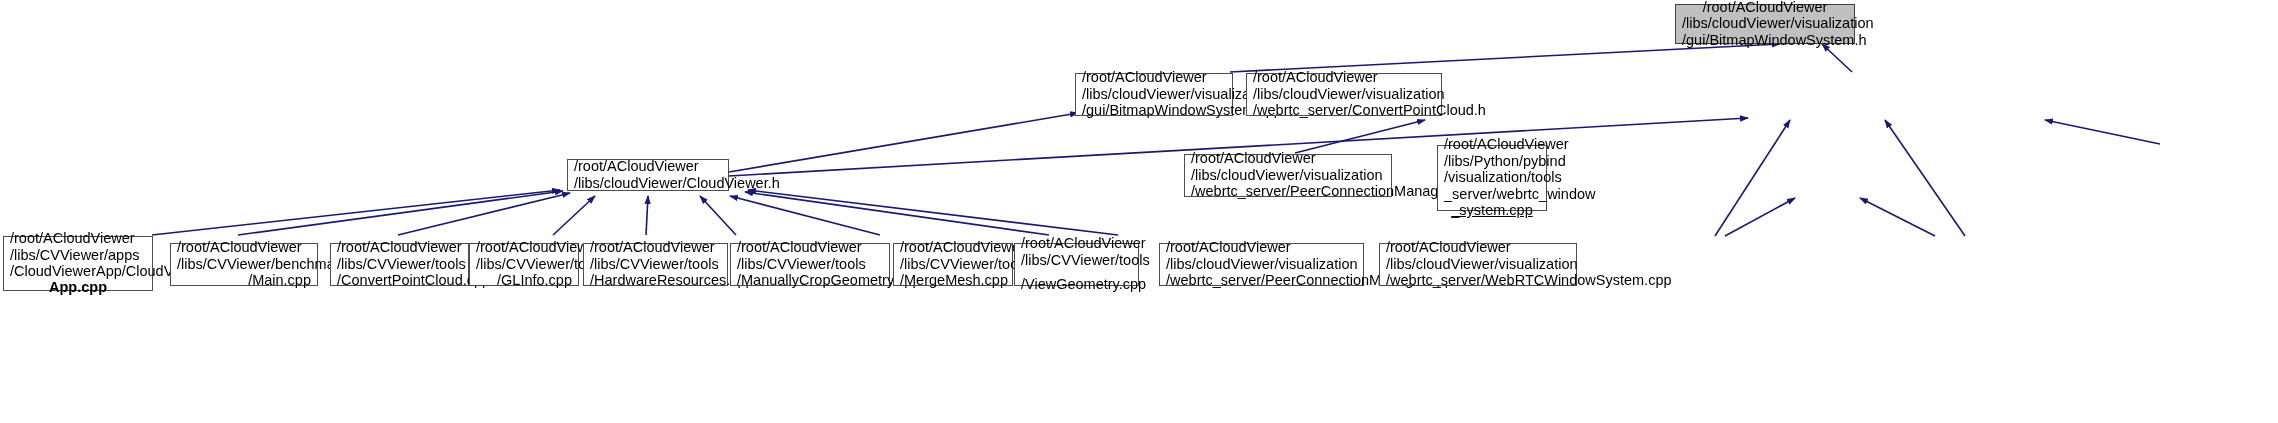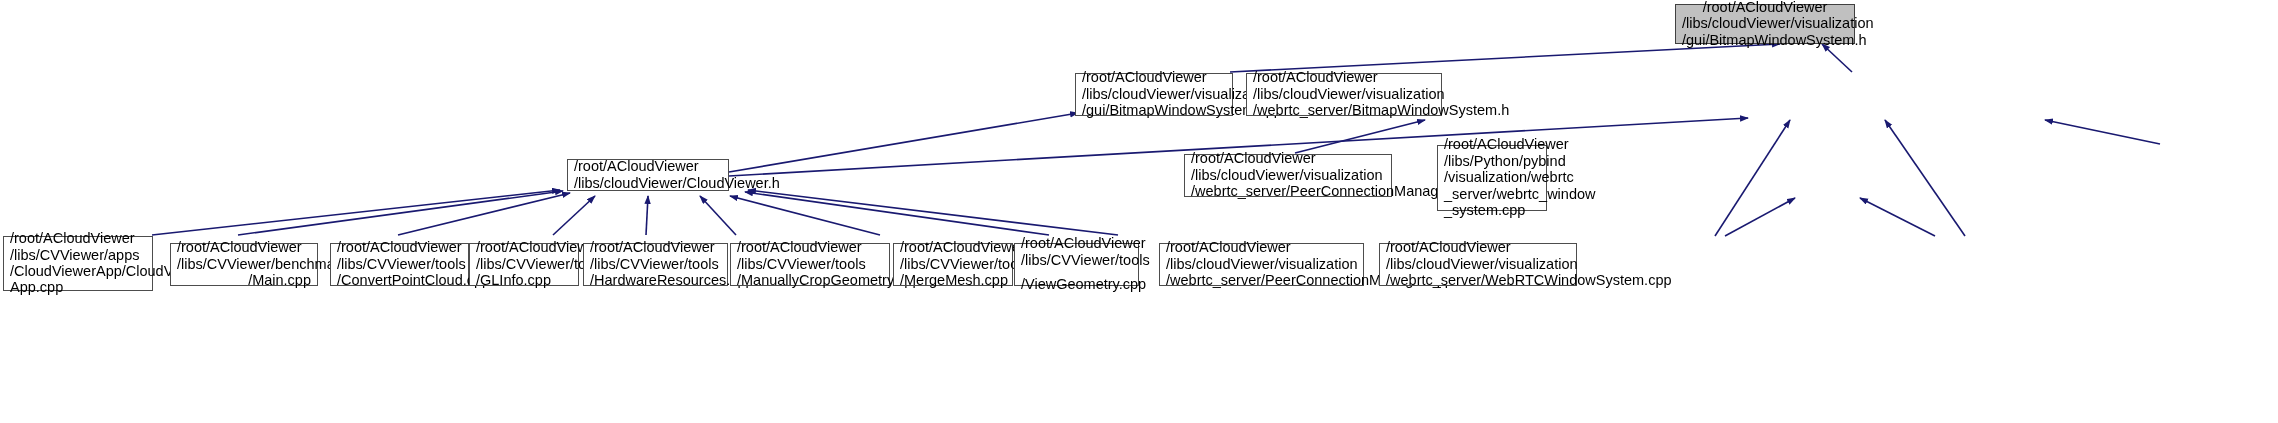--- a/index.html
+++ b/index.html
@@ -105,65 +105,65 @@
 
   <div class="node lalign" style="left:1075px; top:73px; width:158px; height:43px;">
     <span class="ln">/root/ACloudViewer</span>
     <span class="ln">/libs/cloudViewer/visualization</span>
     <span class="ln">/gui/BitmapWindowSystem.cpp</span>
   </div>
 
   <div class="node lalign" style="left:1246px; top:73px; width:196px; height:43px;">
     <span class="ln">/root/ACloudViewer</span>
     <span class="ln">/libs/cloudViewer/visualization</span>
-    <span class="ln">/webrtc_server/BitmapWindowSystem.h</span>
+    <span class="ln">/webrtc_server/ConvertPointCloud.h</span>
   </div>
 
   <div class="node lalign" style="left:1184px; top:154px; width:208px; height:43px;">
     <span class="ln">/root/ACloudViewer</span>
     <span class="ln">/libs/cloudViewer/visualization</span>
     <span class="ln">/webrtc_server/PeerConnectionManager.h</span>
   </div>
 
   <div class="node lalign" style="left:1437px; top:145px; width:110px; height:66px;">
     <span class="ln">/root/ACloudViewer</span>
     <span class="ln">/libs/Python/pybind</span>
-    <span class="ln">/visualization/webrtc</span>
+    <span class="ln">/visualization/tools</span>
     <span class="ln">_server/webrtc_window</span>
-    <span class="ln" style="">_system.cpp</span>
+    <span class="ln" style="text-align:center;text-decoration:underline;">_system.cpp</span>
   </div>
 
   <div class="node lalign" style="left:567px; top:159px; width:162px; height:32px;">
     <span class="ln">/root/ACloudViewer</span>
     <span class="ln">/libs/cloudViewer/CloudViewer.h</span>
   </div>
 
   <div class="node lalign" style="left:3px; top:236px; width:150px; height:55px;">
     <span class="ln">/root/ACloudViewer</span>
     <span class="ln">/libs/CVViewer/apps</span>
     <span class="ln">/CloudViewerApp/CloudViewer</span>
-    <span class="ln" style="text-align:left;">App.cpp</span>
+    <span class="ln" style="text-align:center;font-weight:bold;">App.cpp</span>
   </div>
 
   <div class="node lalign" style="left:170px; top:243px; width:148px; height:43px;">
     <span class="ln">/root/ACloudViewer</span>
     <span class="ln">/libs/CVViewer/benchmarks</span>
     <span class="ln" style="text-align:right;">/Main.cpp</span>
   </div>
 
   <div class="node lalign" style="left:330px; top:243px; width:139px; height:43px;">
     <span class="ln">/root/ACloudViewer</span>
     <span class="ln">/libs/CVViewer/tools</span>
     <span class="ln">/ConvertPointCloud.cpp</span>
   </div>
 
   <div class="node lalign" style="left:469px; top:243px; width:110px; height:43px;">
     <span class="ln">/root/ACloudViewer</span>
     <span class="ln">/libs/CVViewer/tools</span>
-    <span class="ln" style="text-align:left;">/GLInfo.cpp</span>
+    <span class="ln" style="text-align:right;">/GLInfo.cpp</span>
   </div>
 
   <div class="node lalign" style="left:583px; top:243px; width:145px; height:43px;">
     <span class="ln">/root/ACloudViewer</span>
     <span class="ln">/libs/CVViewer/tools</span>
     <span class="ln">/HardwareResources.cpp</span>
   </div>
 
   <div class="node lalign" style="left:730px; top:243px; width:160px; height:43px;">
     <span class="ln">/root/ACloudViewer</span>

